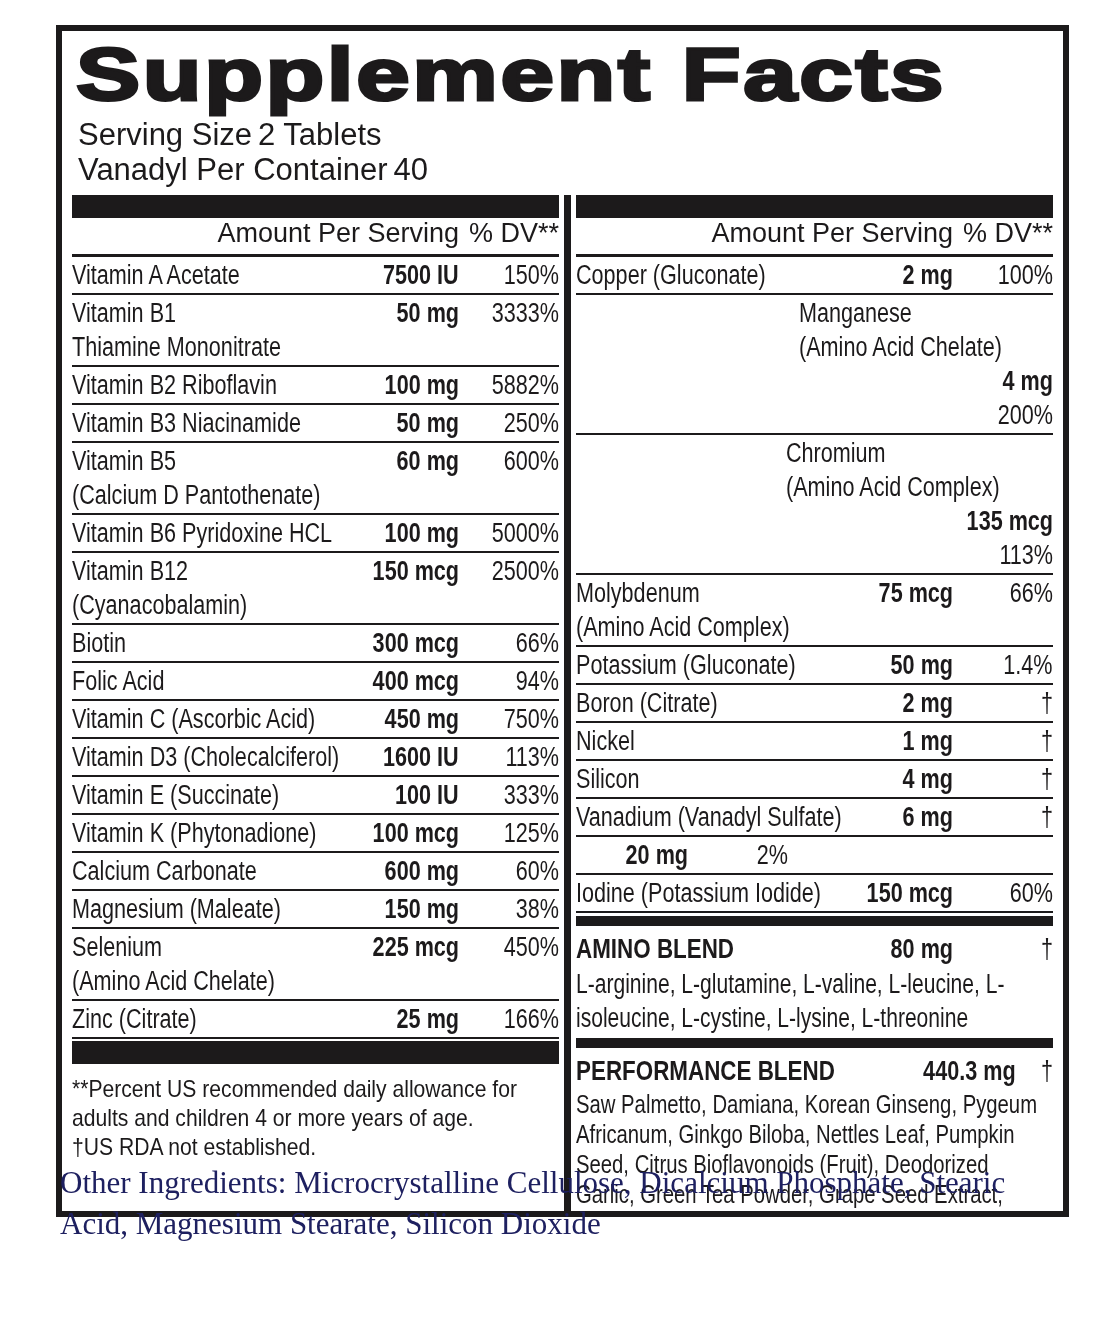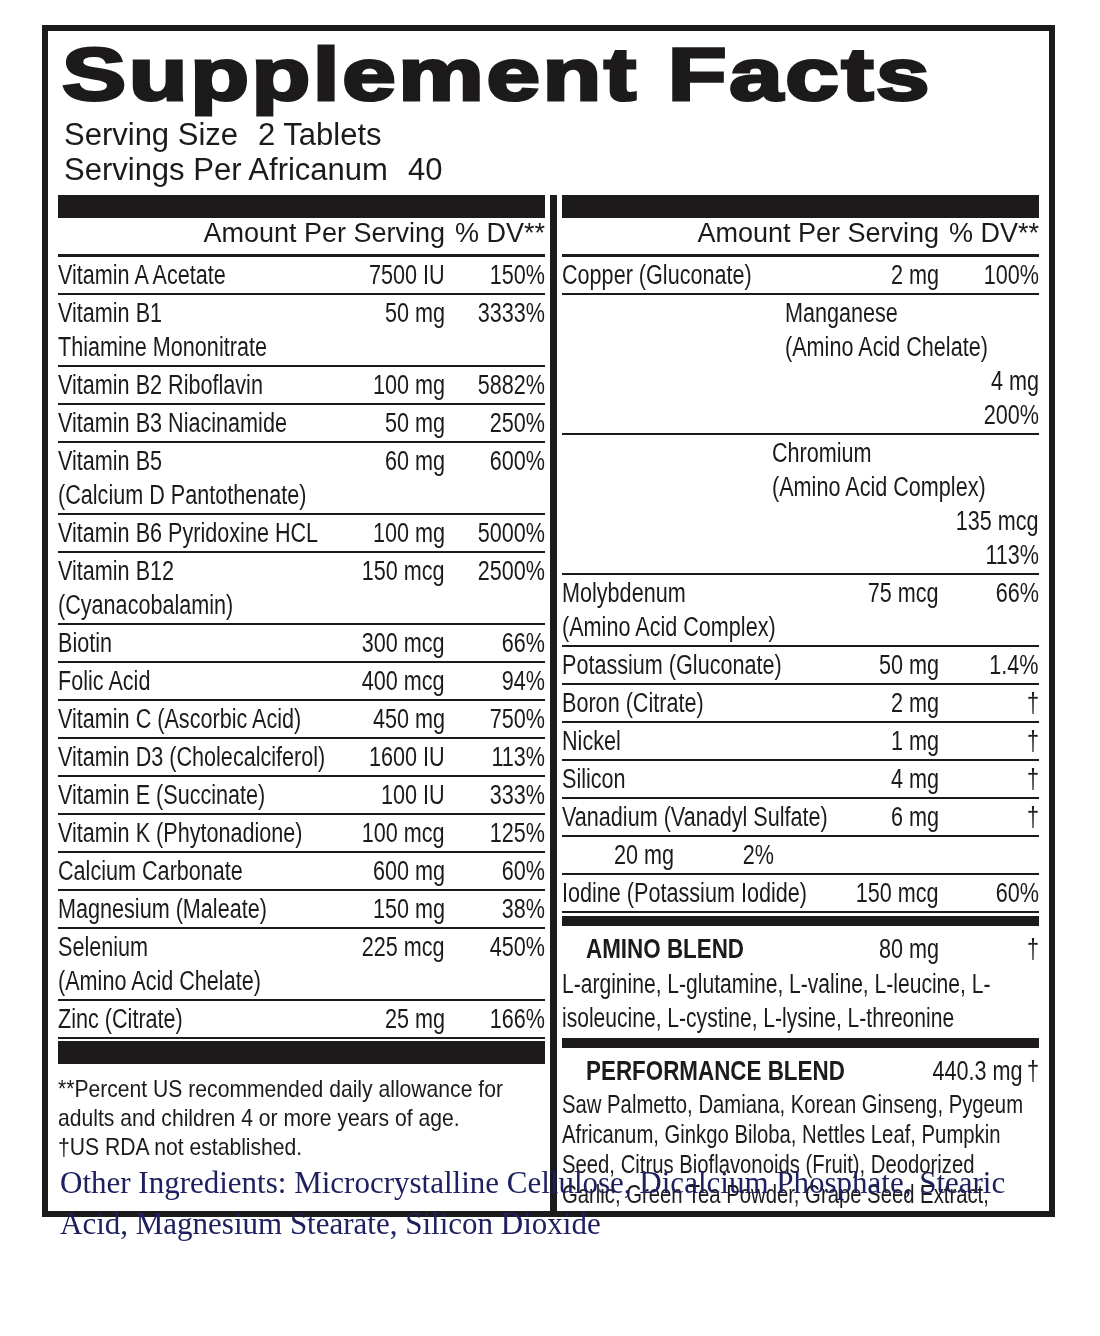--- a/index.html
+++ b/index.html
@@ -2,49 +2,49 @@
 <html><head>
 <meta charset="utf-8">
 <style>
   html,body{margin:0;padding:0;}
   body{
     width:1100px;height:1336px;position:relative;background:#ffffff;
     font-family:"Liberation Sans", sans-serif;color:var(--ink,#1c1a1b);
     overflow:hidden;
   }
   .label{
-    position:absolute;left:42px;top:25px;width:1013px;height:1192px;
+    position:absolute;left:56px;top:25px;width:1013px;height:1192px;
     box-sizing:border-box;border:6px solid var(--ink,#1c1a1b);
     padding:4px 10px;overflow:hidden;background:#fff;
   }
   .title{
     font-weight:bold;font-size:74px;line-height:76px;margin:2px 0 0 4px;
     letter-spacing:2px;-webkit-text-stroke:3px var(--ink,#1c1a1b);
     display:inline-block;transform:scaleX(1.30);transform-origin:0 50%;
     white-space:nowrap;
   }
   .serving{margin:4px 0 0 6px;font-size:31px;line-height:35px;}
-  .serving .val{margin-left:20px;}
+  .serving .val{margin-left:6px;}
   .cols{display:flex;margin-top:8px;align-items:stretch;}
   .col-l{width:487px;flex:0 0 487px;}
   .vdiv{width:7px;background:var(--ink,#1c1a1b);margin:0 5px;align-self:stretch;}
   .col-r{flex:1;min-width:0;}
   .colbar{height:23px;background:var(--ink,#1c1a1b);}
   .thead{display:flex;align-items:flex-start;border-bottom:3px solid var(--ink,#1c1a1b);padding:0 0 5px;font-size:27px;}
   .thead .h-amt{flex:1;text-align:right;}
   .thead .h-dv{width:100px;text-align:right;}
   .row{display:flex;border-bottom:2px solid var(--ink,#1c1a1b);padding:1px 0;align-items:flex-start;}
   .row.align-end{align-items:flex-end;flex-direction:column;}
   .nm{flex:1;min-width:0;font-size:27px;line-height:34px;}
-  .amt{width:112px;text-align:right;font-size:27px;line-height:34px;white-space:nowrap;}
+  .amt{width:112px;text-align:right;font-size:27px;line-height:34px;white-space:nowrap;font-weight:bold;}
   .dvc{width:100px;text-align:right;font-size:27px;line-height:34px;white-space:nowrap;}
   .cx{display:inline-block;transform:scaleX(0.80);transform-origin:0 50%;white-space:nowrap;}
   .cxr{display:inline-block;transform:scaleX(0.80);transform-origin:100% 50%;white-space:nowrap;}
   .blend-bar{height:10px;background:var(--ink,#1c1a1b);margin:3px 0;}
-  .blend-head{display:flex;align-items:baseline;padding:2px 0 0;margin-left:24px;}
+  .blend-head{display:flex;align-items:baseline;padding:2px 0 0;}
   .blend-head .bn{flex:1;font-size:28px;font-weight:bold;line-height:36px;}
   .blend-head .amt,.blend-head .dvc{font-size:27px;}
   .blend-desc-wrap{overflow:hidden;}
   .blend-desc{font-size:27px;line-height:34px;transform:scaleX(0.78);transform-origin:0 0;width:128%;}
   .blend-desc.tight{font-size:26px;line-height:30px;padding-bottom:4px;}
   .bottombar{height:23px;background:var(--ink,#1c1a1b);margin:2px 0 10px;}
   .footnote{overflow:hidden;}
   .footnote .fn{font-size:24px;line-height:29px;transform:scaleX(0.88);transform-origin:0 0;width:113%;}
   .other{
     position:absolute;left:60px;top:1162px;width:995px;
@@ -56,21 +56,21 @@
 
 <div class="label">
   <div>
     <span class="title">Supplement Facts</span>
   </div>
   <div class="serving">
     <div>
       <span>Serving Size</span><span class="val">2 Tablets</span>
     </div>
     <div>
-      <span>Servings Per Africanum</span><span class="val">40</span>
+      <span>Vanadyl Per Container</span><span class="val">40</span>
     </div>
   </div>
 
   <div class="cols">
     <div class="col-l">
       <div class="colbar"></div>
       <div class="thead">
         <span class="h-amt">Amount Per Serving</span>
         <span class="h-dv">% DV**</span>
       </div>

